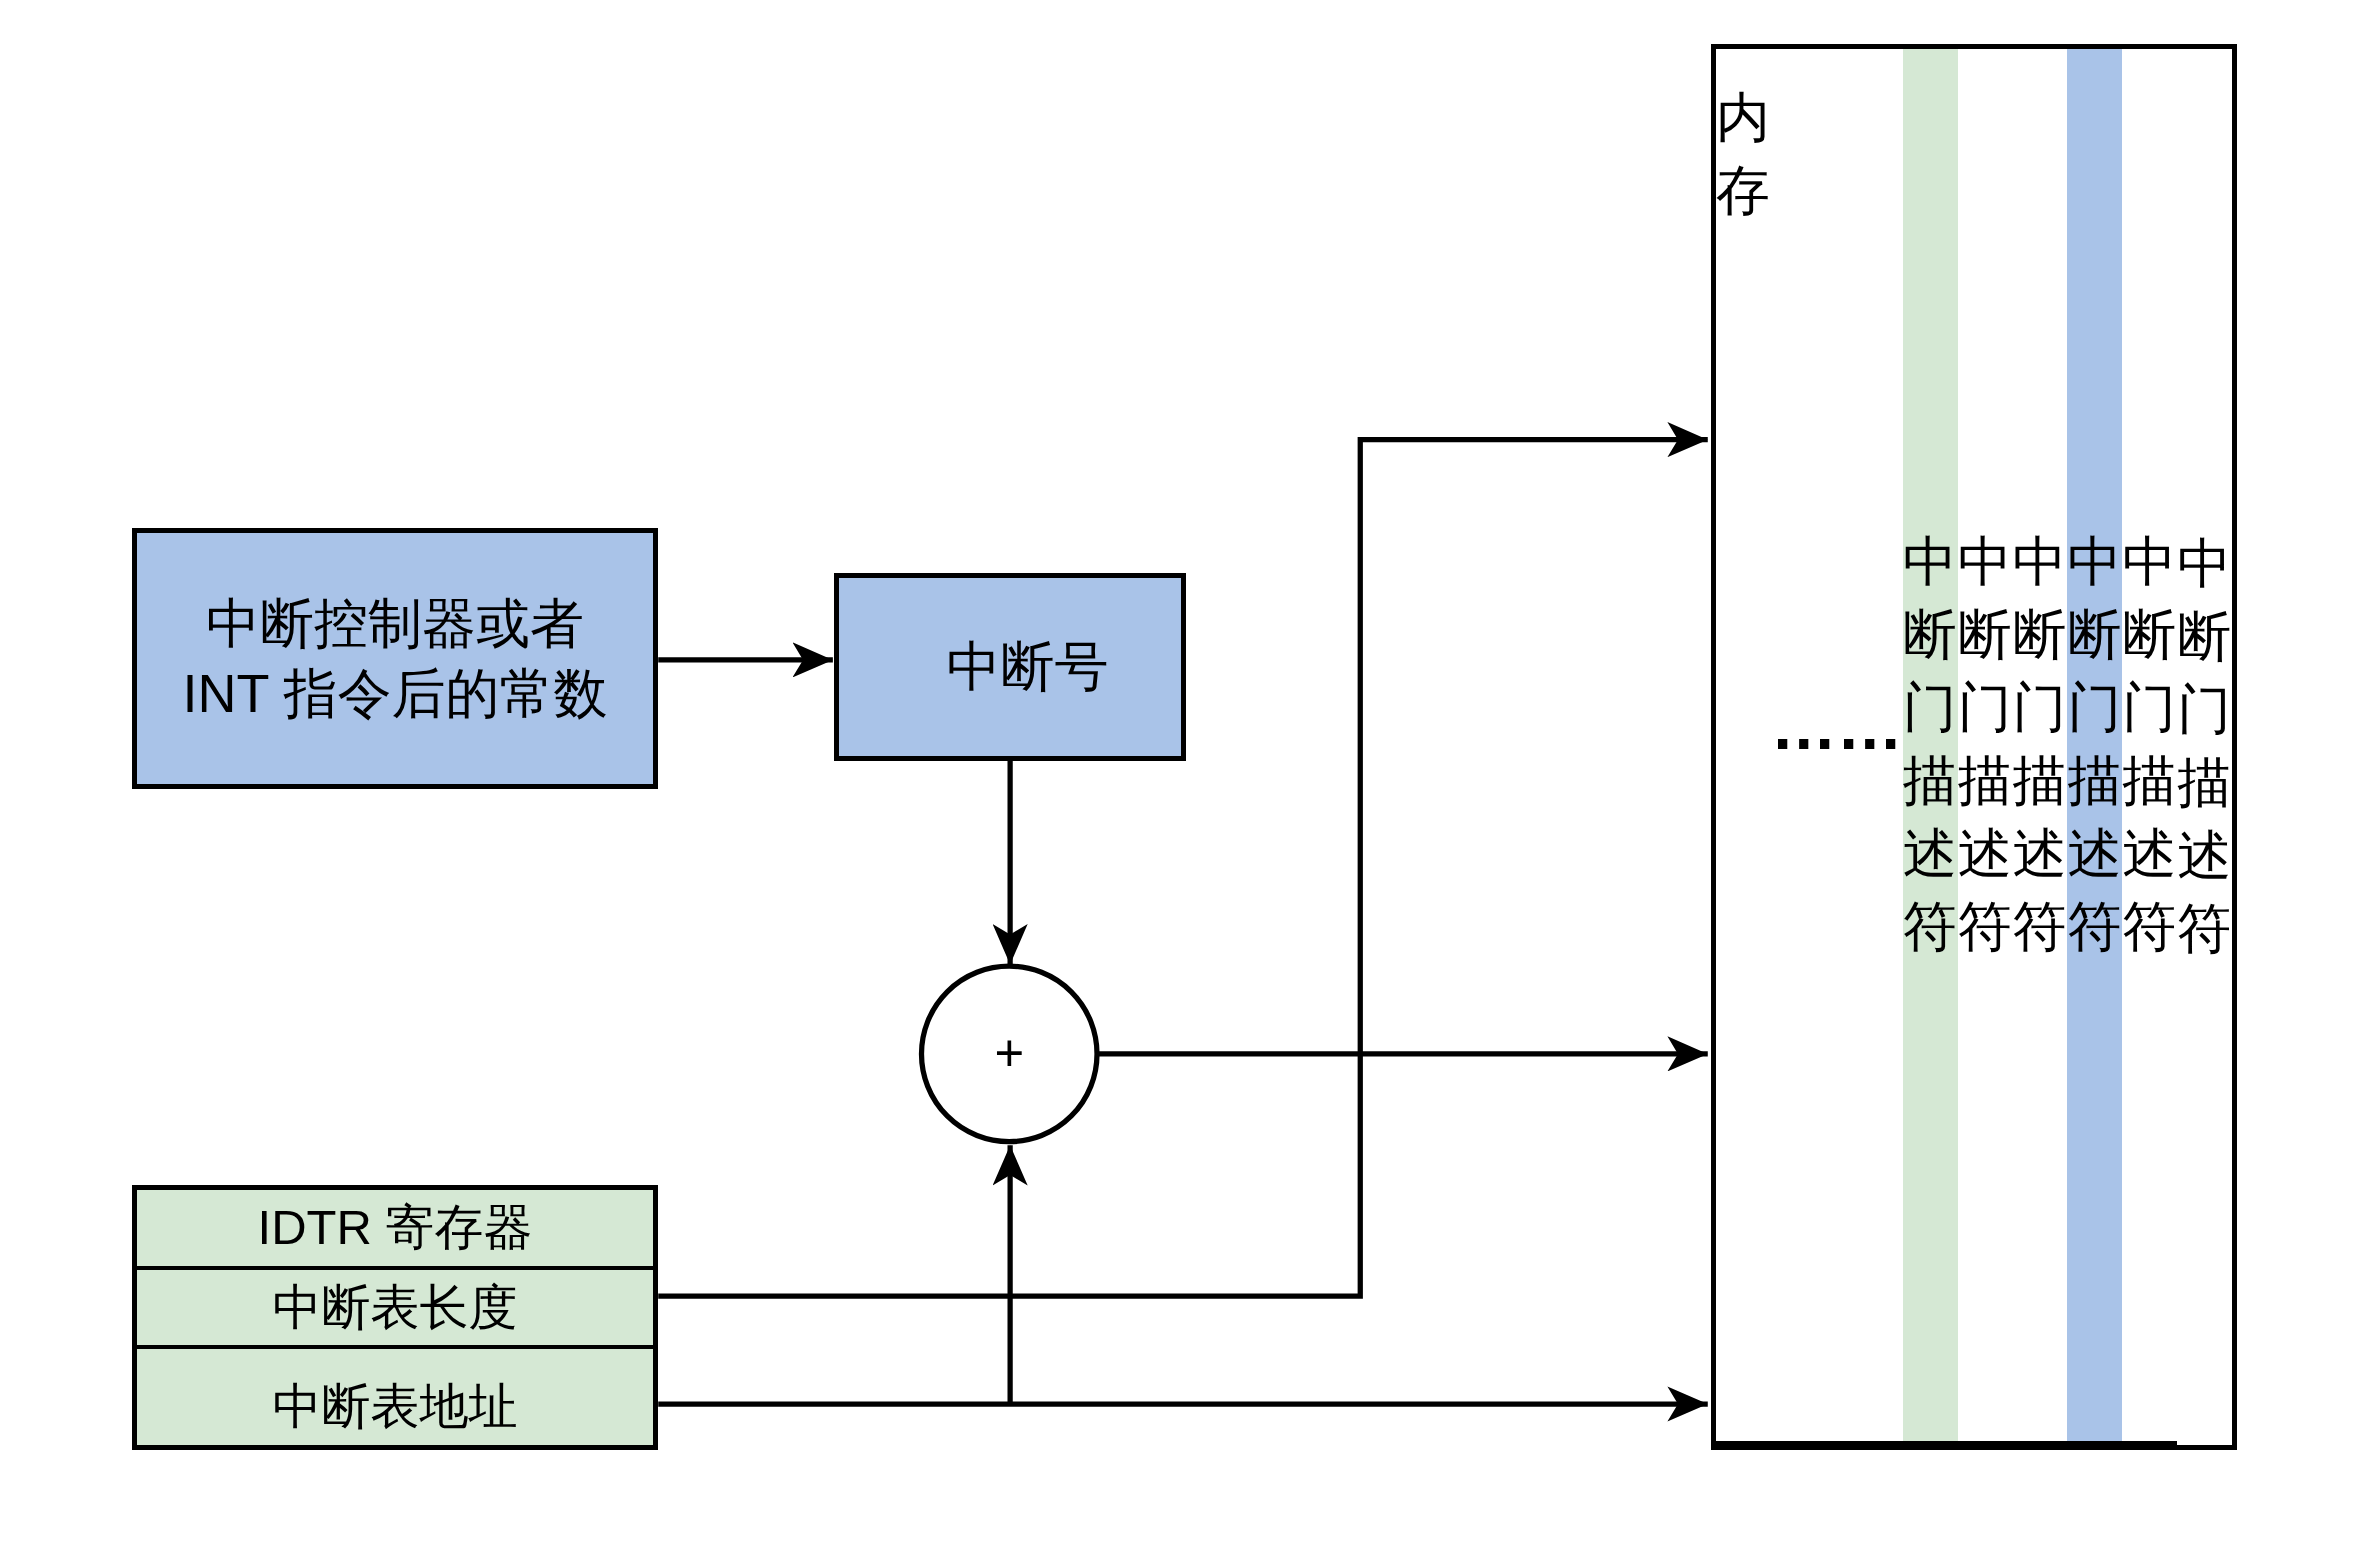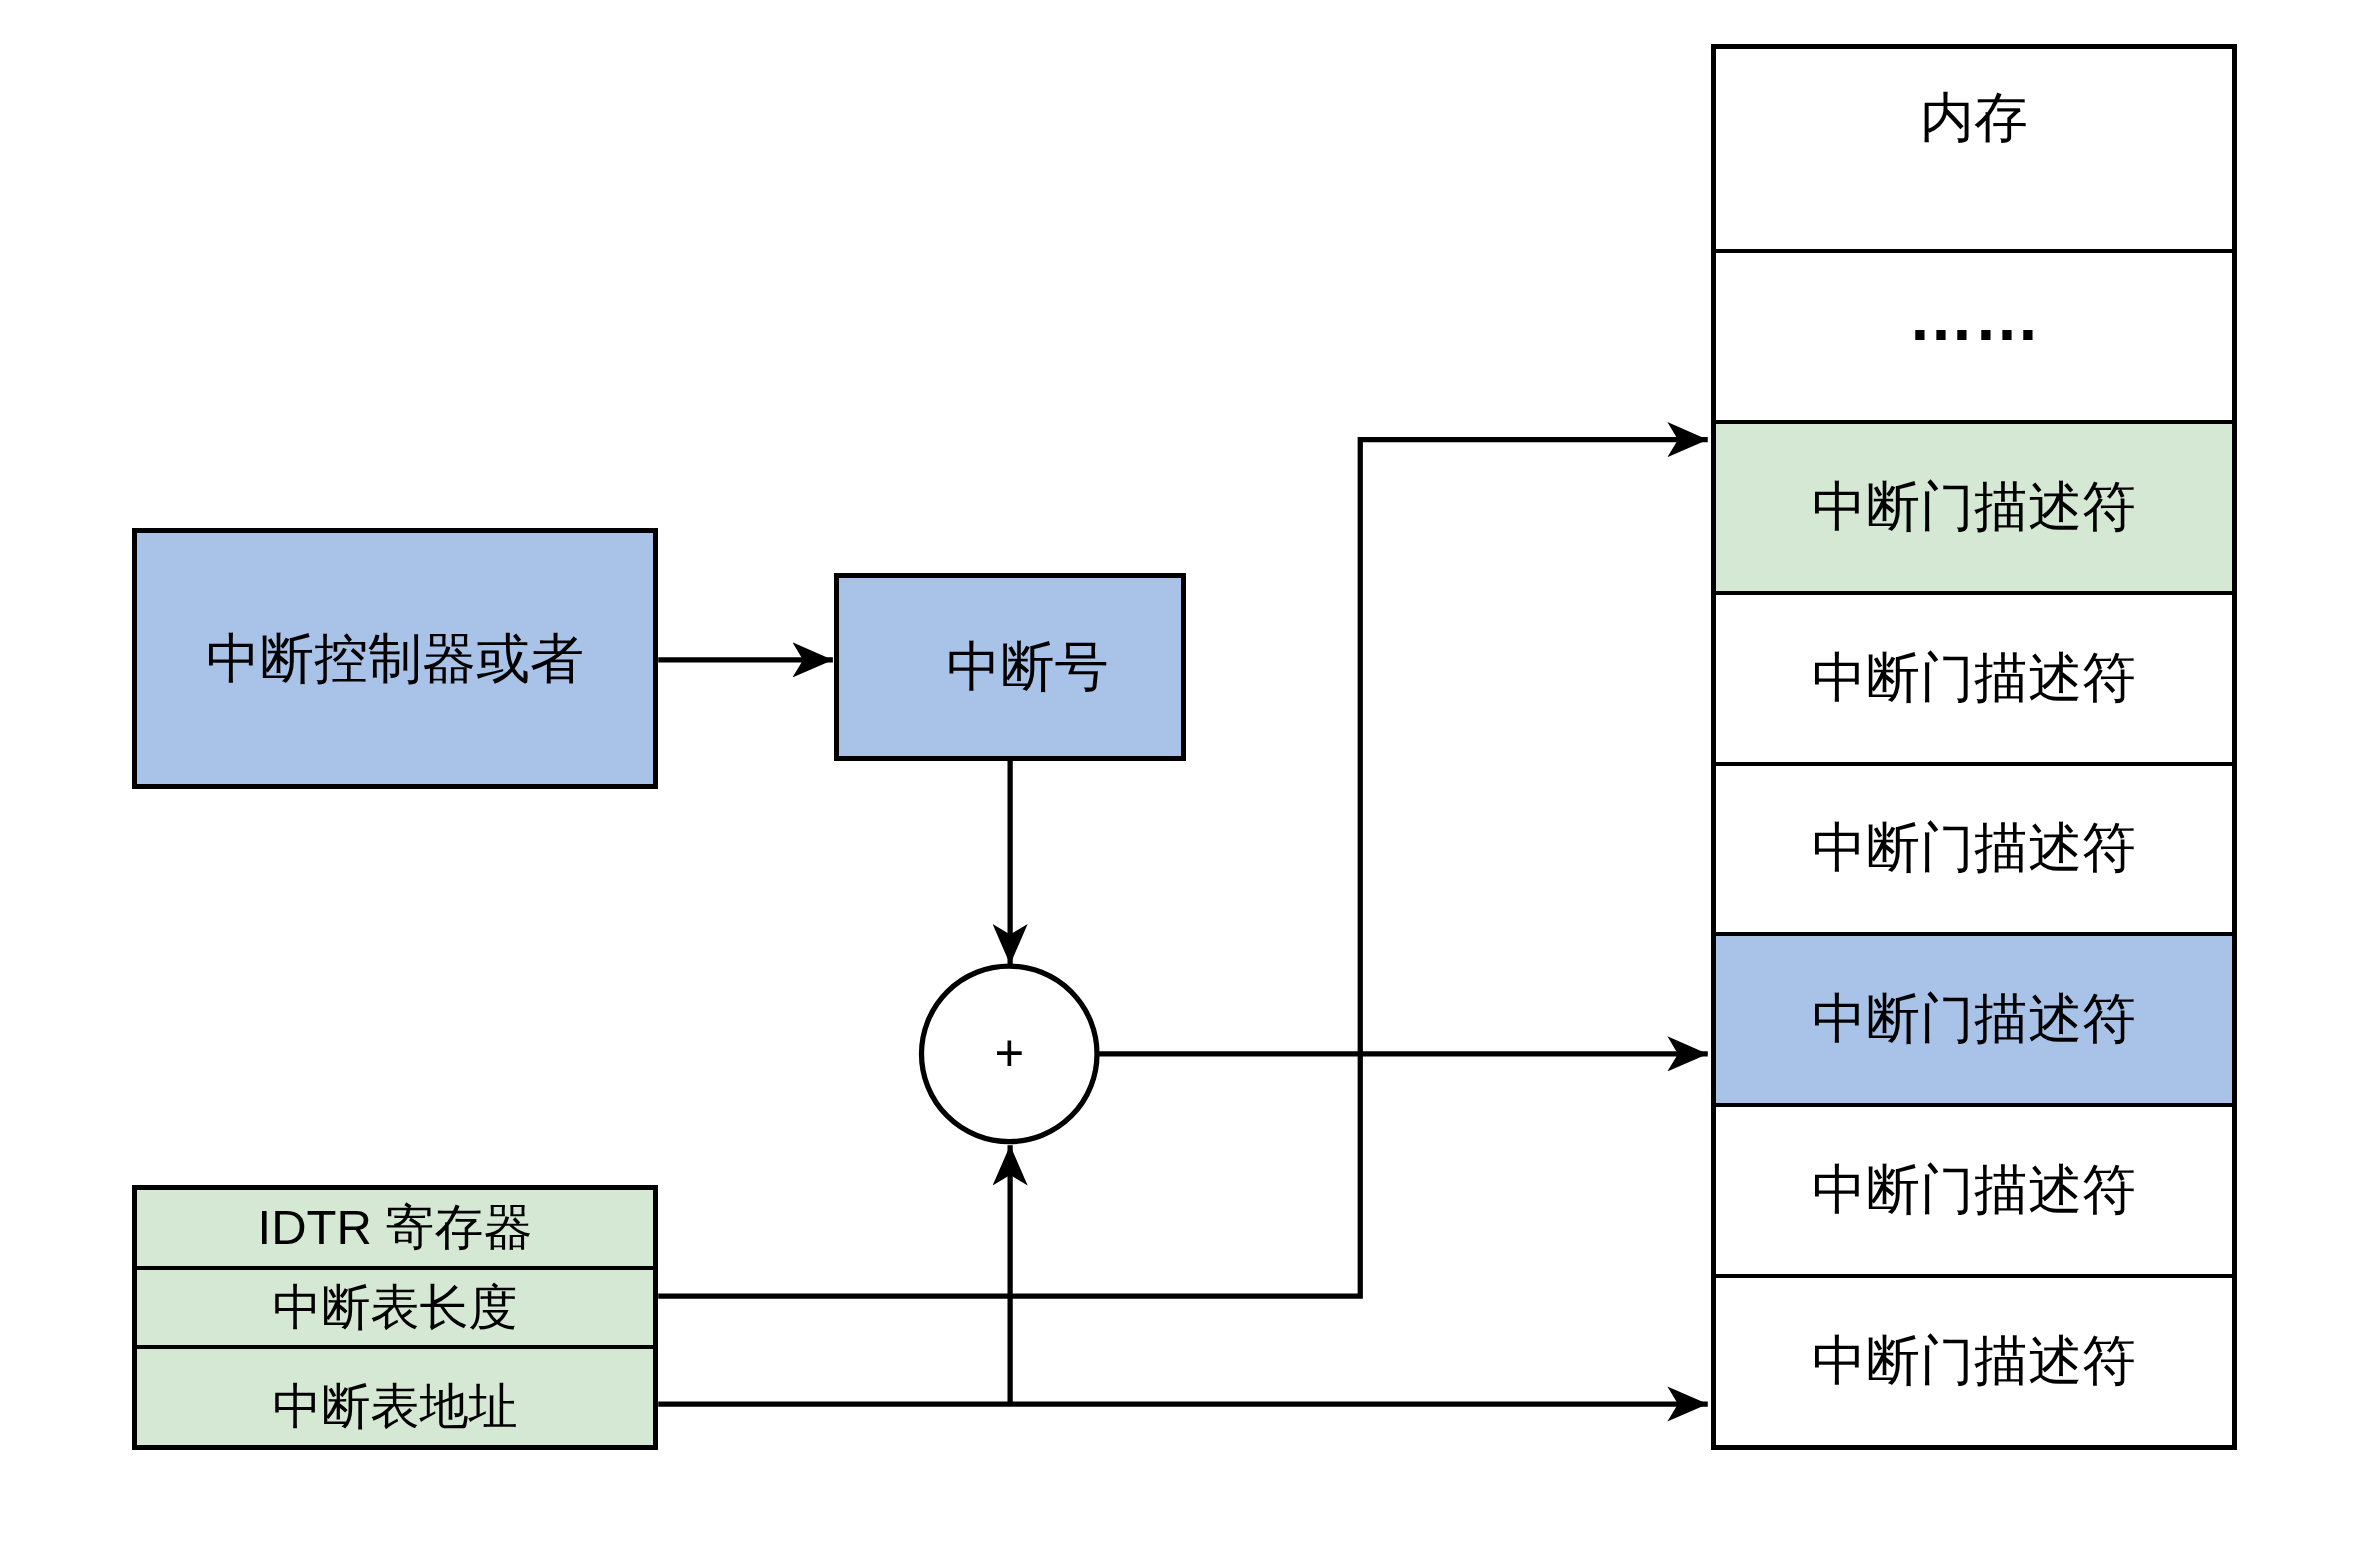--- a/index.html
+++ b/index.html
@@ -29,21 +29,21 @@
   }
   .idtr-row{
     flex:1 1 0;display:flex;align-items:center;justify-content:center;
     font-size:49px;border-bottom:4.4px solid #000;box-sizing:border-box;
   }
   .idtr-row:last-child{border-bottom:none;margin-top:20px;}
 
   .mem-table{
     position:absolute;left:1711px;top:44px;width:526px;height:1406px;
     box-sizing:border-box;border:5.3px solid #000;z-index:2;
-    display:flex;flex-direction:column;background:#fff;
+    display:flex;background:#fff;
   }
   .mem-row{
     flex:1 1 0;display:flex;align-items:center;justify-content:center;
     font-size:54px;border-bottom:4.4px solid #000;box-sizing:border-box;
     background:var(--row-white,#ffffff);
   }
   .mem-row:last-child{border-bottom:none;}
   .mem-row--header{align-items:flex-start;padding-top:33px;}
   .mem-row--green{background:var(--box-green,#d5e8d4);}
   .mem-row--blue{background:var(--box-blue,#a9c3e8);}
@@ -75,20 +75,21 @@
     <path d="M1151 1600 L1151 1305" stroke="#000" stroke-width="6" fill="none" marker-end="url(#arrow)"></path>
 
     <g>
       <circle cx="1150" cy="1201" r="100" fill="#fff" stroke="#000" stroke-width="6"></circle>
       <text x="1150" y="1201" font-size="58" text-anchor="middle" dominant-baseline="central" fill="#000">+</text>
     </g>
   </svg>
 
   <div class="node node--blue src-box">
     <span>中断控制器或者</span>
+    <span>INT 指令后的常数</span>
   </div>
 
   <div class="node node--blue int-box">
     <span>中断号</span>
   </div>
 
   <div class="idtr-table">
     <div class="idtr-row">IDTR 寄存器</div>
     <div class="idtr-row">中断表长度</div>
     <div class="idtr-row">中断表地址</div>

